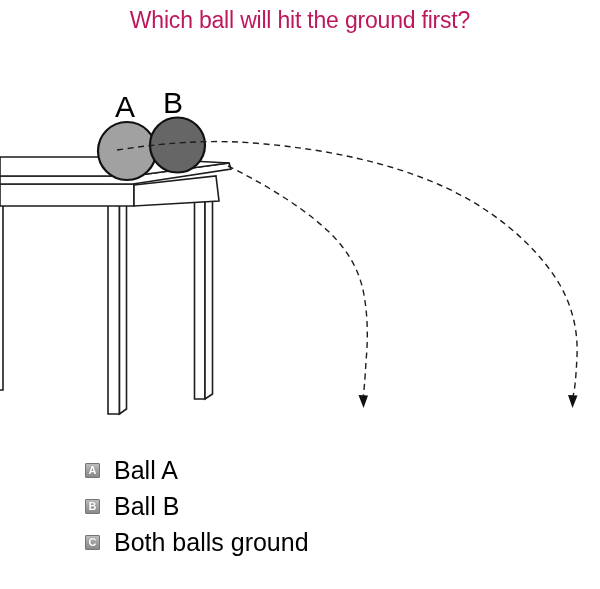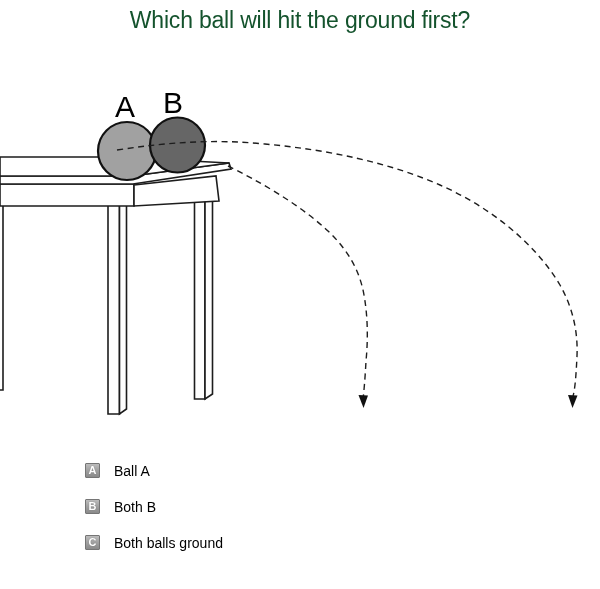--- a/index.html
+++ b/index.html
@@ -11,21 +11,21 @@
     overflow: hidden;
     font-family: "Liberation Sans", sans-serif;
   }
   .title {
     position: absolute;
     top: 7px;
     left: 0;
     right: 0;
     text-align: center;
     font-size: 23px;
-    color: #14532d;
+    color: #be185d;
     letter-spacing: -0.2px;
   }
   .scene-svg {
     position: absolute;
     top: 0;
     left: 0;
   }
   .options {
     position: absolute;
     left: 85px;
@@ -48,21 +48,21 @@
     color: #ffffff;
     font-size: 11px;
     font-weight: bold;
     line-height: 13px;
     text-align: center;
     text-shadow: 0 0 1px #6e6e6e;
     flex: 0 0 auto;
   }
   .opt-label {
     margin-left: 14px;
-    font-size: 14px;
+    font-size: 25px;
     color: #000000;
     white-space: nowrap;
   }
   .ball-label {
     font-family: "Liberation Sans", sans-serif;
     font-size: 30px;
     fill: #000000;
   }
 </style>
 </head>
@@ -104,21 +104,21 @@
     <polygon points="572.5,408 568,395 577.5,395.5" fill="#111111"></polygon>
   </svg>
 
   <div class="options">
     <div class="opt-row">
       <span class="badge">A</span>
       <span class="opt-label">Ball A</span>
     </div>
     <div class="opt-row">
       <span class="badge">B</span>
-      <span class="opt-label">Both B</span>
+      <span class="opt-label">Ball B</span>
     </div>
     <div class="opt-row">
       <span class="badge">C</span>
       <span class="opt-label">Both balls ground</span>
     </div>
   </div>
 
 </div>
 
 </body></html>

